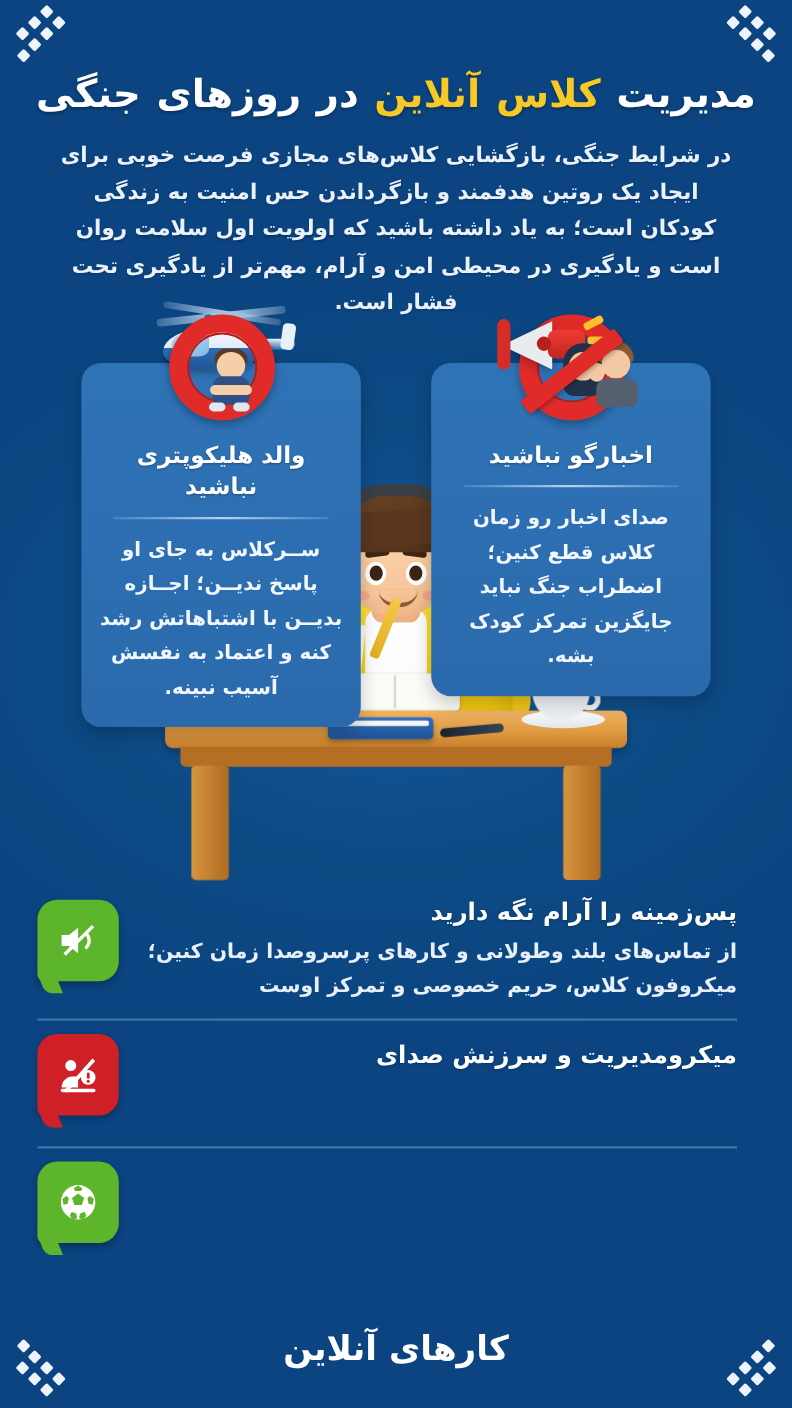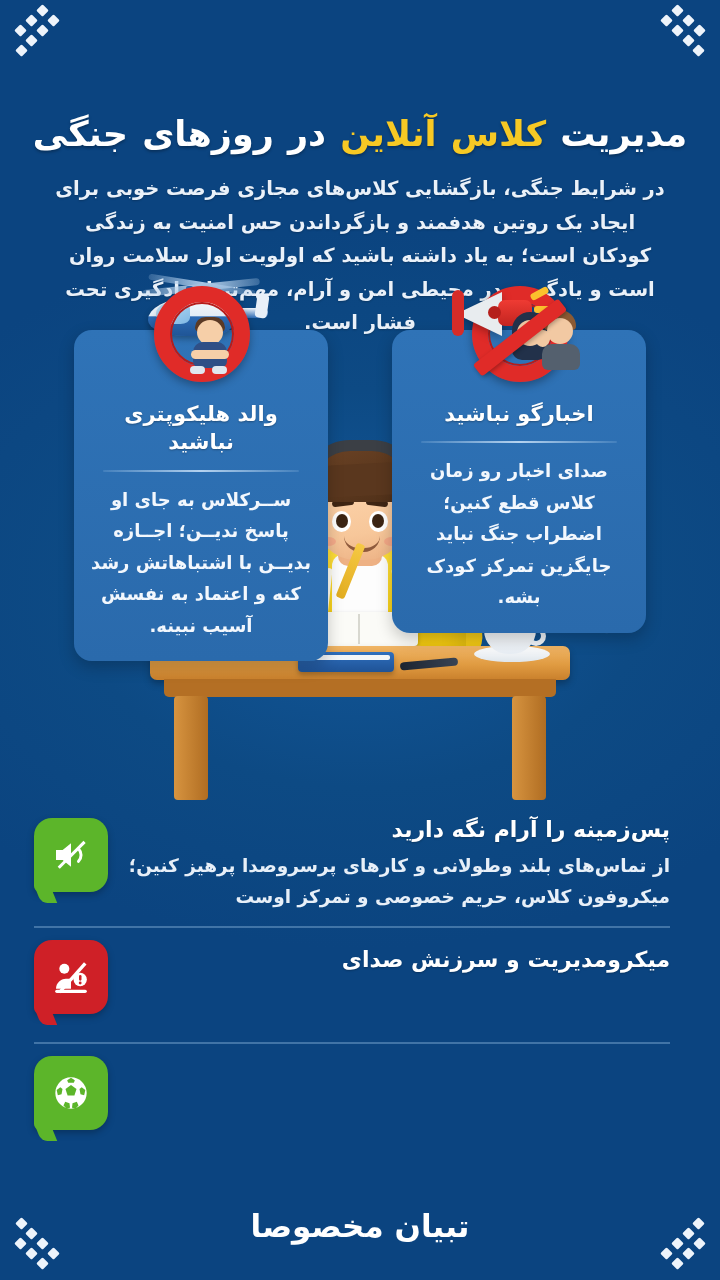--- a/index.html
+++ b/index.html
@@ -25,21 +25,21 @@
   .corner i{
     position:absolute; width:9px; height:9px; background:#eef4fb;
     transform:rotate(45deg); border-radius:1.5px;
   }
   .c-tl{ left:16px; top:16px; }
   .c-tr{ right:16px; top:16px; transform:scaleX(-1); }
   .c-bl{ left:16px; bottom:22px; transform:scaleY(-1); }
   .c-br{ right:16px; bottom:22px; transform:scale(-1,-1); }
 
   
-  .header{ position:absolute; top:62px; left:0; right:0; padding:0 26px; text-align:center;margin-top:48px; }
+  .header{ position:absolute; top:62px; left:0; right:0; padding:0 26px; text-align:center; }
   .title{
     font-size:35px; font-weight:bold; color:#ffffff; line-height:1.38;
     letter-spacing:-0.2px; text-shadow:0 2px 3px rgba(0,0,0,.28);
     direction:rtl; word-spacing:2px;
   }
   .title .hl{ color:#f7c924; }
   .lede{
     margin:14px auto 0; max-width:620px;
     font-size:19.5px; font-weight:bold; color:#eaf1f9; line-height:1.72;
     direction:rtl; text-align:center; text-shadow:0 1px 2px rgba(0,0,0,.22);
@@ -502,21 +502,21 @@
     <div class="tip">
       <div class="tip-icon" style="background:#5cb52a">
         <svg viewBox="0 0 24 24" fill="#ffffff" aria-hidden="true">
           <path d="M3 9v6h4l5 4V5L7 9H3z"></path>
           <path d="M19.5 3.5L4 19l1.3 1.3L20.8 4.8z" fill="#ffffff"></path>
           <path d="M16.5 8.2a5.5 5.5 0 010 7.6" stroke="#ffffff" stroke-width="1.8" fill="none" stroke-linecap="round"></path>
         </svg>
       </div>
       <div class="tip-text">
         <div class="tip-title">پس‌زمینه را آرام نگه دارید</div>
-        <div class="tip-body">از تماس‌های بلند وطولانی و کارهای پرسروصدا پرهیز کنین؛ میکروفون کلاس، حریم خصوصی و تمرکز اوست</div>
+        <div class="tip-body">از تماس‌های بلند وطولانی و کارهای پرسروصدا زمان کنین؛ میکروفون کلاس، حریم خصوصی و تمرکز اوست</div>
       </div>
     </div>
 
     <div class="tip">
       <div class="tip-icon" style="background:#cf2027">
         <svg viewBox="0 0 24 24" fill="#ffffff" aria-hidden="true">
           <circle cx="8" cy="7" r="3"></circle>
           <path d="M3 19c0-3.3 2.7-6 6-6h3v6H3z"></path>
           <circle cx="17.5" cy="13.5" r="4" fill="#ffffff"></circle>
           <rect x="16.8" y="10.8" width="1.5" height="3.4" rx="0.7" fill="#cf2027"></rect>
@@ -539,15 +539,15 @@
           <path d="M3.4 10.2l2.2-1.6 1.3 1-.6 3.2-2.2.5z" fill="#5cb52a"></path>
           <path d="M20.6 10.2l-2.2-1.6-1.3 1 .6 3.2 2.2.5z" fill="#5cb52a"></path>
           <path d="M7.5 19.5l1-2.3 2.6 1 .3 2.6-2.2.5z" fill="#5cb52a"></path>
           <path d="M16.5 19.5l-1-2.3-2.6 1-.3 2.6 2.2.5z" fill="#5cb52a"></path>
         </svg>
       </div>
     </div>
   </div>
 
   <div class="footer">
-    <div class="brand-fa">تبیان مخصوصا</div>
+    <div class="brand-fa">کارهای آنلاین</div>
   </div>
 </div>
 
 </body></html>

